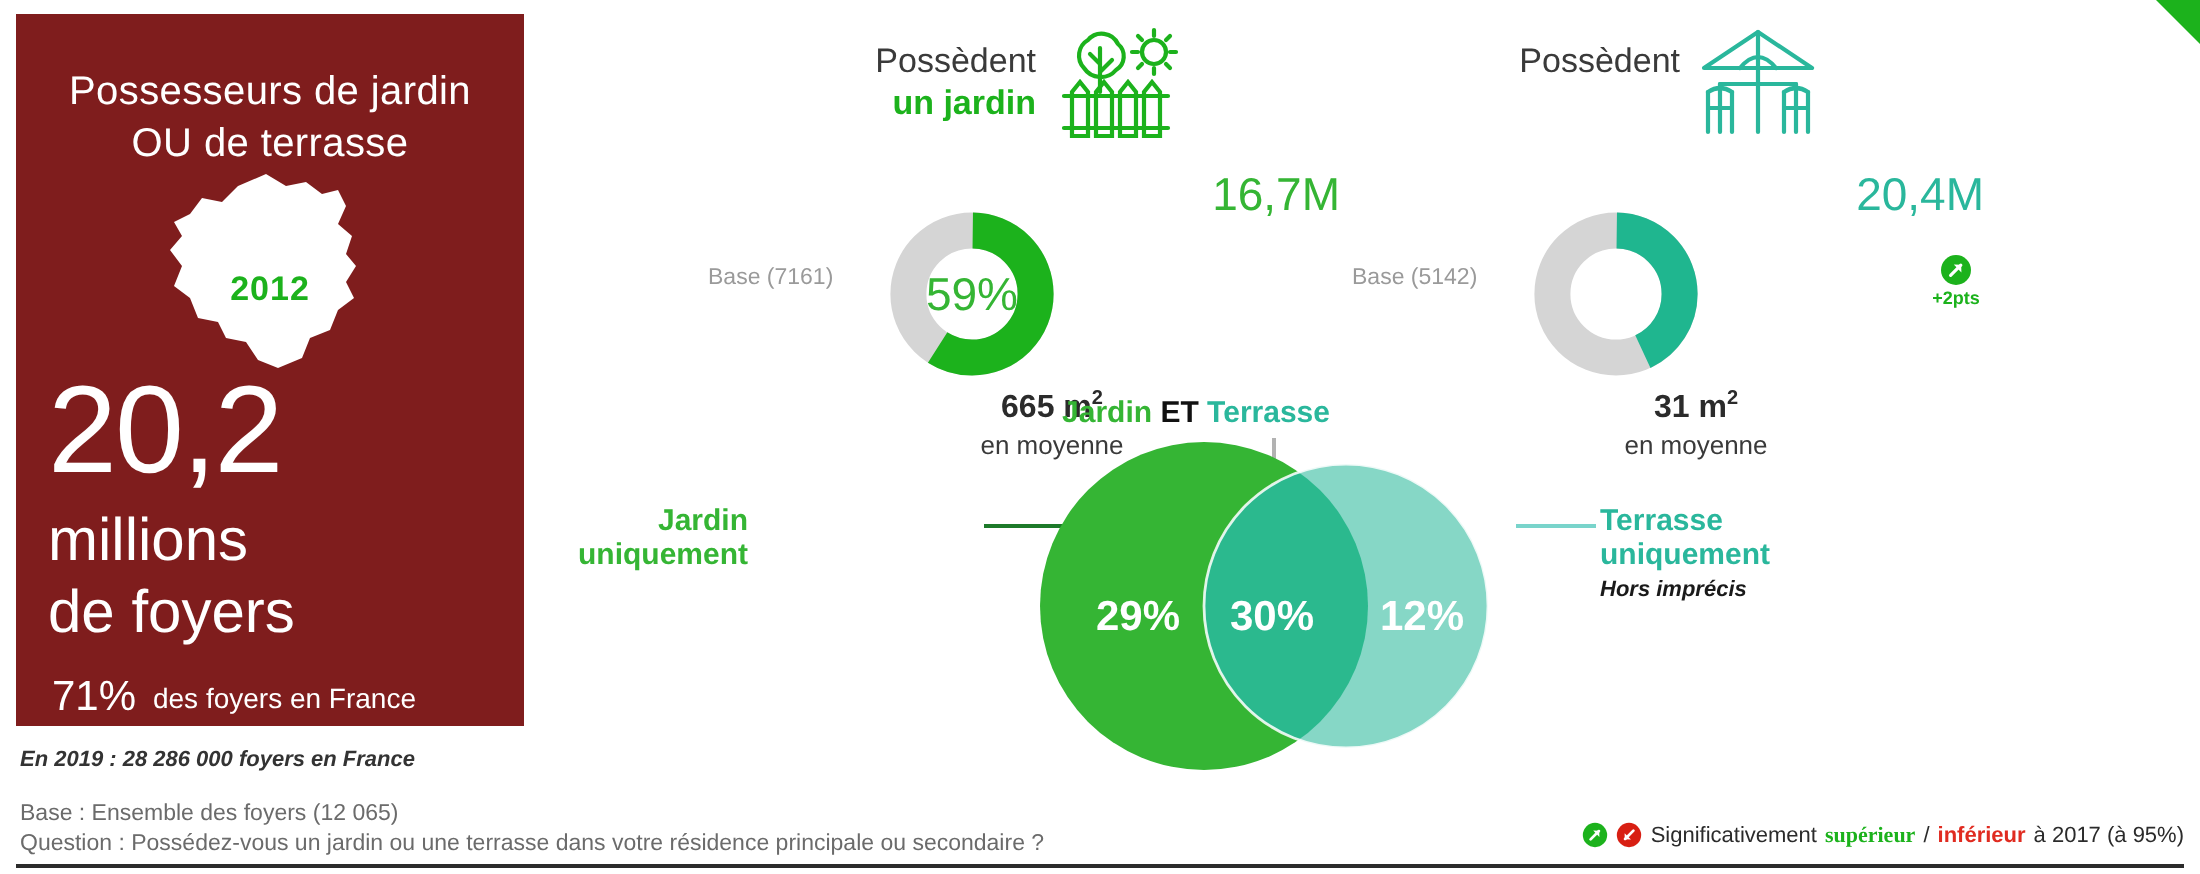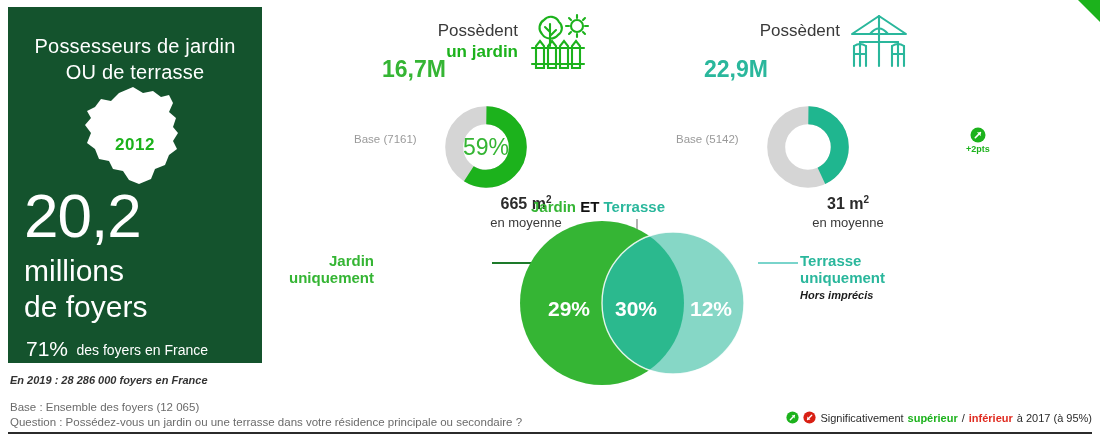--- a/index.html
+++ b/index.html
@@ -8,21 +8,21 @@
     background: #ffffff;
     font-family: "Liberation Sans", sans-serif;
     overflow: hidden;
   }
   #root { position: relative; width: 1100px; height: 437px; }
 
   
   .left-panel {
     position: absolute; left: 8px; top: 7px;
     width: 254px; height: 356px;
-    background: #14532d;
+    background: #7f1d1d;
     color: #ffffff;
   }
   .lp-title {
     position: absolute; top: 26px; left: 0; width: 100%;
     text-align: center; font-size: 20px; line-height: 26px;
     font-weight: 400; letter-spacing: .2px;
   }
   .lp-map {
     position: absolute; top: 78px; left: 50%;
     transform: translateX(-50%);
@@ -56,22 +56,22 @@
   .donut-block { position: absolute; width: 320px; }
   .dk-head { position: relative; height: 62px; }
   .dk-head .words {
     position: absolute; right: 152px; top: 8px;
     text-align: right; line-height: 21px;
   }
   .dk-head .w1 { font-size: 17px; color: #3a3a3a; }
   .dk-head .w2 { font-size: 17px; font-weight: bold; }
   .dk-head .ico { position: absolute; left: 170px; top: 0; }
   .dk-count {
-    position: absolute; left: 0; top: 44px; width: 100%;
-    text-align: left; font-size: 23px; font-weight: 700;
+    position: absolute; left: 0; top: 72px; width: 100%;
+    text-align: right; font-size: 23px; font-weight: 400;
     padding-left: 32px;
   }
   .dk-donut {
     position: absolute; top: 93px; left: 50%;
     margin-left: -24px; transform: translateX(-50%);
     width: 84px; height: 84px;
   }
   .dk-center {
     position: absolute; top: 93px; left: 50%;
     margin-left: -24px; transform: translateX(-50%);
@@ -139,21 +139,21 @@
   }
   .footer-rule {
     position: absolute; left: 8px; top: 432px;
     width: 1084px; height: 2px; background: #2b2b2b;
   }
   .legend {
     position: absolute; right: 8px; top: 411px;
     display: flex; align-items: center; gap: 4px;
     font-size: 11px; color: #2b2b2b; white-space: nowrap;
   }
-  .legend .sup { color: #1CB21C; font-weight: bold; }
+  .legend .sup { color: #1CB21C; font-weight: bold; font-family: Liberation Serif, serif; }
   .legend .inf { color: #e02b20; font-weight: bold; }
   .corner {
     position: absolute; right: 0; top: 0;
     width: 0; height: 0;
     border-top: 22px solid #1CB21C;
     border-left: 22px solid transparent;
   }
 </style>
 </head>
 <body>
@@ -236,21 +236,21 @@
           <path d="M37 4 v50"></path>
           <path d="M18 30 h38"></path>
           <path d="M18 30 v24 M56 30 v24"></path>
           <path d="M12 34 v20 M24 34 v20 M12 42 h12"></path>
           <path d="M50 34 v20 M62 34 v20 M50 42 h12"></path>
           <path d="M12 34 q6 -4 12 0 M50 34 q6 -4 12 0"></path>
         </g>
       </svg>
     </div>
 
-    <div class="dk-count" style="color:#2ab79c;">22,9M</div>
+    <div class="dk-count" style="color:#2ab79c;">20,4M</div>
     <div class="dk-base">Base (5142)</div>
 
     <svg class="dk-donut" viewBox="0 0 42 42">
       <circle cx="21" cy="21" r="15.9" fill="none" stroke="#d5d5d5" stroke-width="9"></circle>
       <circle cx="21" cy="21" r="15.9" fill="none" stroke="#1FB68F" stroke-width="9" stroke-dasharray="43 57" stroke-dashoffset="25"></circle>
     </svg>
 
     <div class="badge">
       <svg class="arr-circ" width="16" height="16" viewBox="0 0 16 16">
         <circle cx="8" cy="8" r="7.5" fill="#1CB21C"></circle>

